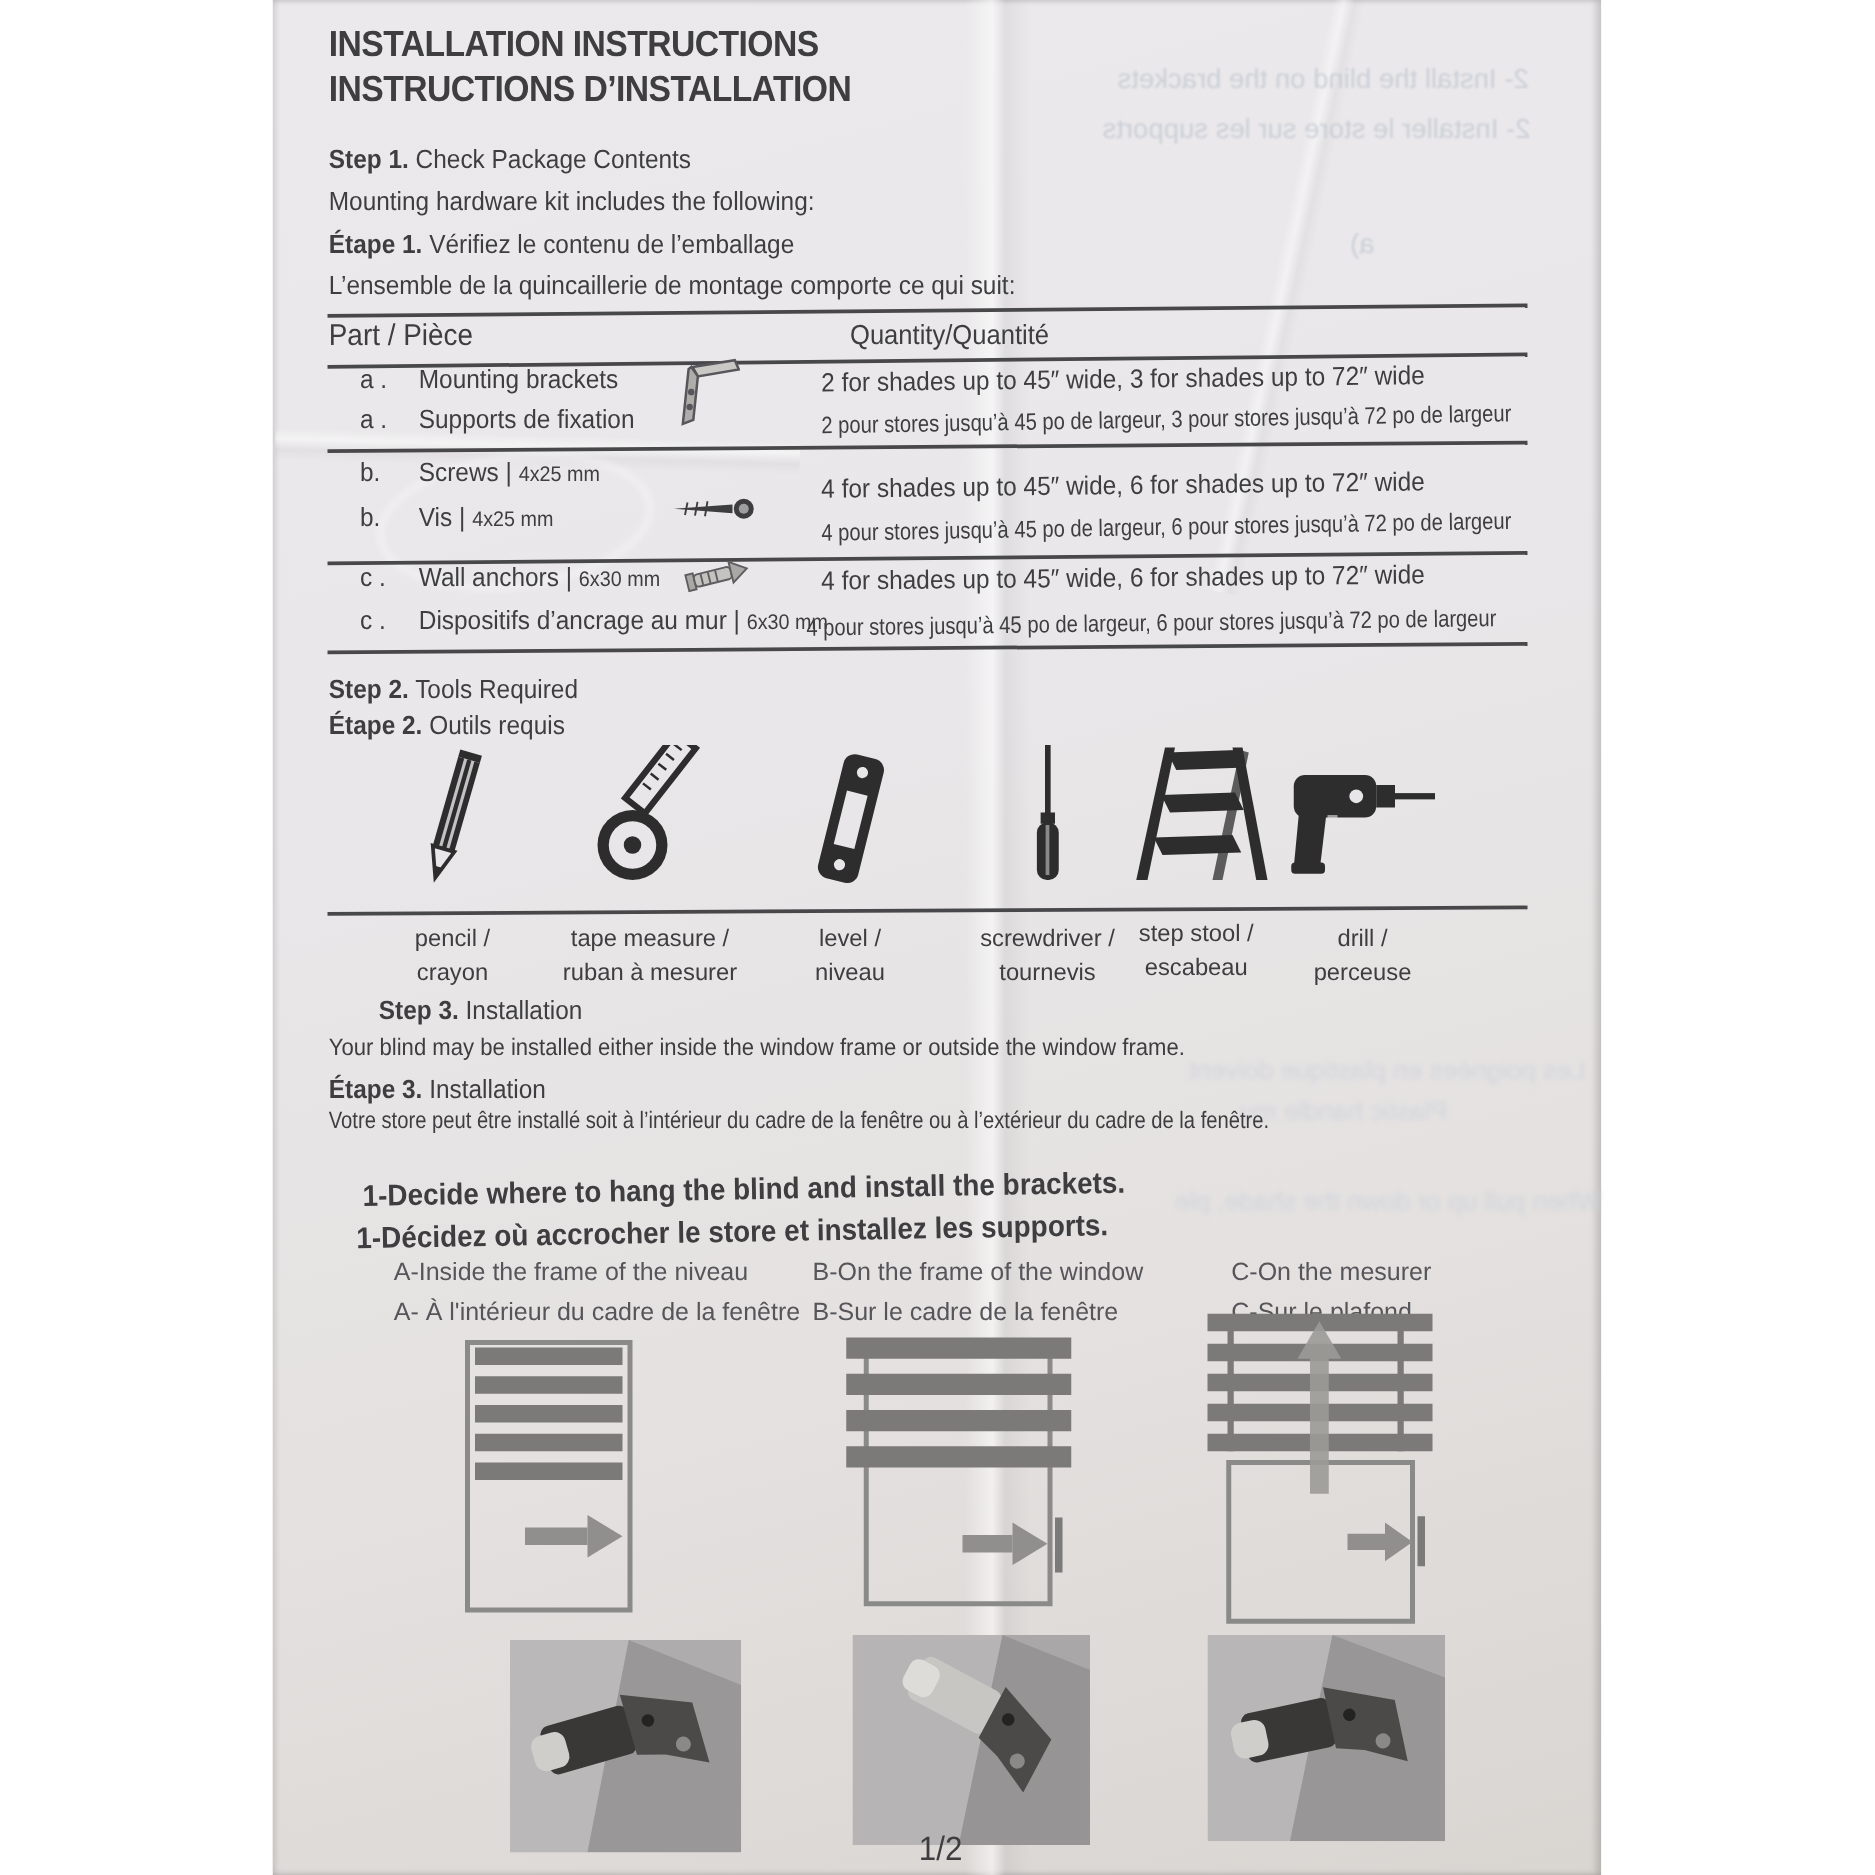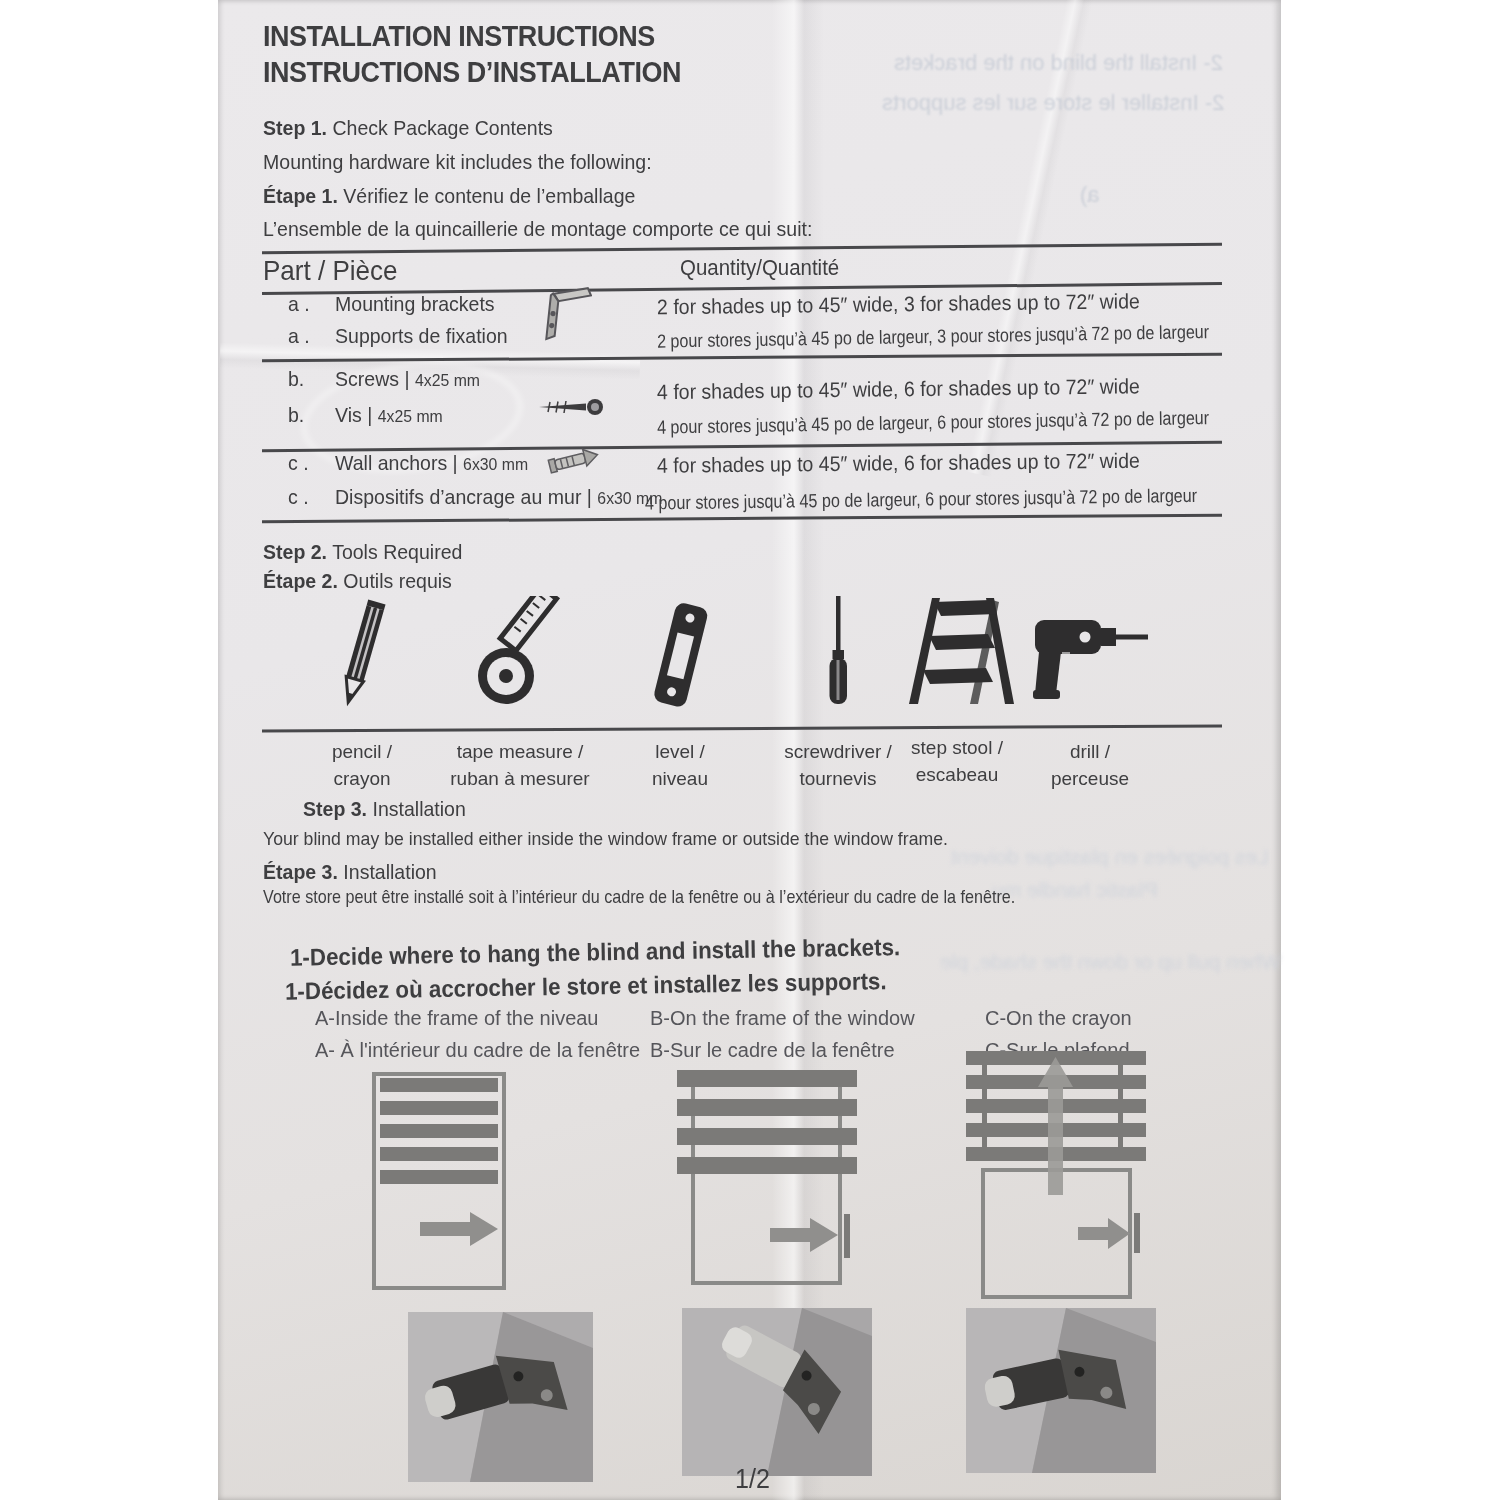--- a/index.html
+++ b/index.html
@@ -56,21 +56,21 @@
     <span class="cond">INSTALLATION INSTRUCTIONS</span><br>
     <span class="cond">INSTRUCTIONS D’INSTALLATION</span>
   </div>
 
   <div class="abs t21" style="left:263px;top:116px;"><span class="cond"><span class="b">Step 1.</span> <span>Check Package Contents</span></span></div>
   <div class="abs t21" style="left:263px;top:150px;"><span class="cond">Mounting hardware kit includes the following:</span></div>
   <div class="abs t21" style="left:263px;top:184px;"><span class="cond"><span class="b">Étape 1.</span> <span>Vérifiez le contenu de l’emballage</span></span></div>
   <div class="abs t21" style="left:263px;top:217px;"><span class="cond">L’ensemble de la quincaillerie de montage comporte ce qui suit:</span></div>
 
   <div class="rule" style="left:262px;top:247px;width:960px;transform:rotate(-.5deg);"></div>
-  <div class="abs" style="left:263px;top:255px;font-size:28px;"><span class="cond">Part / Pièce</span></div>
+  <div class="abs" style="left:263px;top:255px;font-size:24px;"><span class="cond">Part / Pièce</span></div>
   <div class="abs" style="left:680px;top:255px;font-size:22px;"><span class="cond">Quantity/Quantité</span></div>
   <div class="rule" style="left:262px;top:287px;width:960px;transform:rotate(-.6deg);"></div>
 
   <div class="abs t21" style="left:288px;top:292px;"><span class="cond">a .</span></div>
   <div class="abs t21" style="left:335px;top:292px;text-align:right;"><span class="cond">Mounting brackets</span></div>
   <div class="abs t21" style="left:288px;top:324px;"><span class="cond">a .</span></div>
   <div class="abs t21" style="left:335px;top:324px;"><span class="cond">Supports de fixation</span></div>
   <span class="abs" style="left:540px;top:284px;">
     <svg width="52" height="62" viewBox="0 0 52 62">
       <g transform="rotate(6 26 30)">
@@ -205,21 +205,21 @@
   <div class="abs t21" style="left:263px;top:797px;margin-left:40px;"><span class="cond"><span class="b">Step 3.</span> <span>Installation</span></span></div>
   <div class="abs t19" style="left:263px;top:828px;"><span class="cond">Your blind may be installed either inside the window frame or outside the window frame.</span></div>
   <div class="abs t21" style="left:263px;top:860px;"><span class="cond"><span class="b">Étape 3.</span> <span>Installation</span></span></div>
   <div class="abs t19" style="left:263px;top:886px;"><span class="cond2">Votre store peut être installé soit à l’intérieur du cadre de la fenêtre ou à l’extérieur du cadre de la fenêtre.</span></div>
 
   <div class="abs b" style="left:290px;top:938px;font-size:24px;transform:rotate(-1deg);"><span class="cond">1-Decide where to hang the blind and install the brackets.</span></div>
   <div class="abs b" style="left:285px;top:972px;font-size:24px;transform:rotate(-1deg);"><span class="cond">1-Décidez où accrocher le store et installez les supports.</span></div>
 
   <div class="abs colhead" style="left:315px;top:1002px;"><span>A-Inside the frame of the niveau</span><br><span>A- À l'intérieur du cadre de la fenêtre</span></div>
   <div class="abs colhead" style="left:650px;top:1002px;"><span>B-On the frame of the window</span><br><span>B-Sur le cadre de la fenêtre</span></div>
-  <div class="abs colhead" style="left:985px;top:1002px;"><span>C-On the crayon</span><br><span>C-Sur le plafond</span></div>
+  <div class="abs colhead" style="left:985px;top:1002px;"><span>C-On the mesurer</span><br><span>C-Sur le plafond</span></div>
 
   <span class="abs" style="left:370px;top:1070px;">
     <svg width="140" height="222" viewBox="0 0 140 222">
       <rect x="4" y="4" width="130" height="214" fill="none" stroke="#8a8a88" stroke-width="4"></rect>
       <rect x="10" y="8" width="118" height="14" fill="#7b7a78"></rect>
       <rect x="10" y="31" width="118" height="14" fill="#7b7a78"></rect>
       <rect x="10" y="54" width="118" height="14" fill="#7b7a78"></rect>
       <rect x="10" y="77" width="118" height="14" fill="#7b7a78"></rect>
       <rect x="10" y="100" width="118" height="14" fill="#7b7a78"></rect>
       <g>

